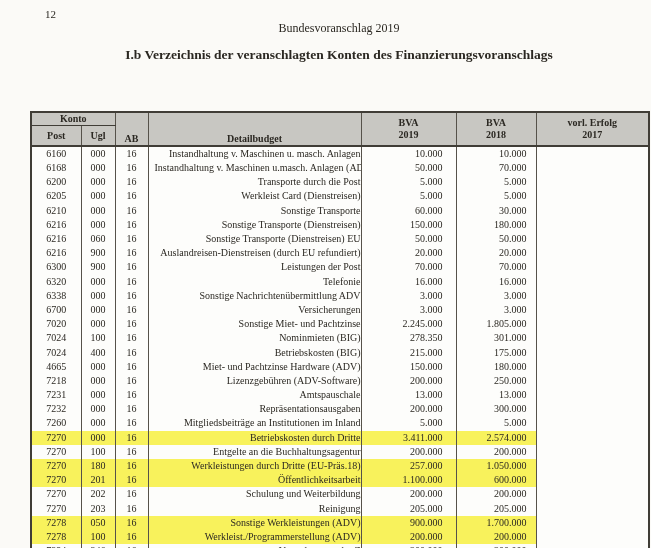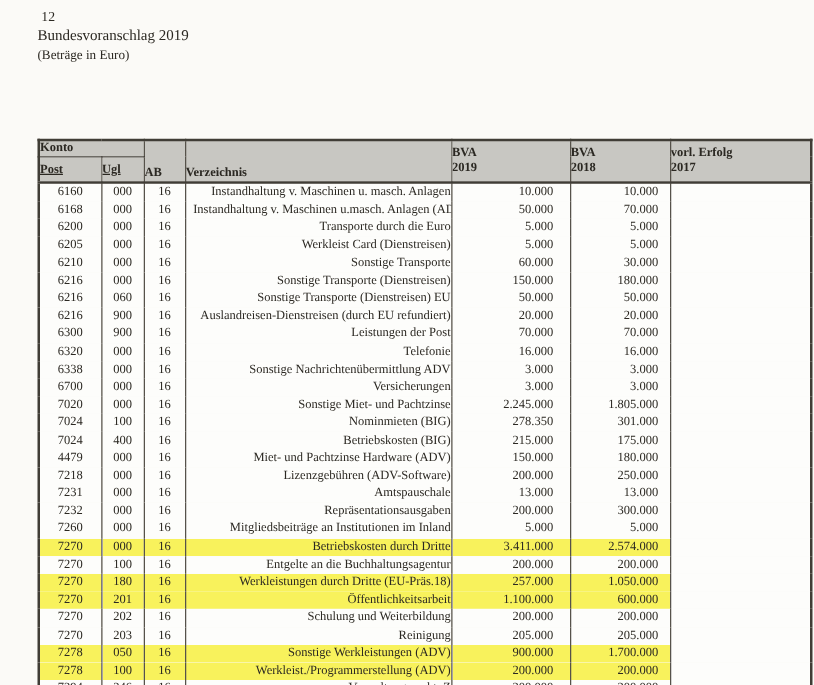--- a/index.html
+++ b/index.html
@@ -10,26 +10,26 @@
     width: 651px; height: 548px;
     position: relative;
     overflow: hidden;
     background: #fbfaf7;
     font-family: "Liberation Serif", serif;
     color: #2b2822;
     --hl: #f8f25c;
     --header-bg: #c8c7c2;
   }
   .pagenum {
-    position: absolute; left: 33px; top: 8px;
+    position: absolute; left: 45px; top: 8px;
     font-size: 11px;
   }
   .hdr {
     position: absolute; left: 30px; top: 21px; width: 618px;
-    text-align: left;
+    text-align: center;
   }
   .doc-title { font-size: 12px; }
   .main-title { font-weight: bold; font-size: 13.5px; margin-top: 11px; }
   .sub-title  { font-weight: bold; font-size: 13.5px; margin-top: 1px; }
   .betraege   { font-size: 10.5px; margin-top: 3px; }
 
   table.konten {
     position: absolute; left: 30px; top: 111px; width: 618px;
     border-collapse: collapse; table-layout: fixed;
     border: 2px solid #403d36;
@@ -46,25 +46,25 @@
     border-left: 1px solid #56524a;
     border-right: 1px solid #56524a;
     padding: 0;
     overflow: hidden;
     white-space: nowrap;
   }
   thead th {
     background: var(--header-bg);
     font-size: 10px;
     font-weight: bold;
-    text-align: left;
+    text-align: center;
   }
   thead { border-bottom: 2px solid #403d36; }
   th.konto   { border-bottom: 1px solid #403d36; height: 13px; }
-  th.sub     { height: 21px; text-decoration: underline; }
+  th.sub     { height: 21px; }
   th.tall    { vertical-align: bottom; padding-bottom: 1px; }
   th.twoline div { line-height: 12px; }
 
   tbody td {
     height: 14.2px;
     font-size: 10px;
     line-height: 14px;
     background: #fdfdfb;
   }
   td.c-post, td.c-ugl, td.c-ab { text-align: center; }
@@ -74,38 +74,38 @@
   td.c-v3  { text-align: right; padding-right: 9px; }
   td.hl    { background: var(--hl); }
 </style>
 </head>
 <body style="--hl: #f8f25c; --header-bg: #c8c7c2;">
 
 <div class="pagenum">12</div>
 
 <div class="hdr">
   <div class="doc-title">Bundesvoranschlag 2019</div>
-  <div class="betraege">(Beträge in Euro)</div>
+  <div class="main-title">I.b Verzeichnis der veranschlagten Konten des Finanzierungsvoranschlags</div>
 </div>
 
 <table class="konten">
   <colgroup>
     <col class="c1">
       <col class="c2">
       <col class="c3">
       <col class="c4">
       <col class="c5">
       <col class="c6">
       <col class="c7">
   </colgroup>
   <thead>
     <tr>
       <th class="konto" colspan="2">Konto</th>
       <th class="tall" rowspan="2">AB</th>
-      <th class="tall" rowspan="2">Verzeichnis</th>
+      <th class="tall" rowspan="2">Detailbudget</th>
       <th class="twoline" rowspan="2">
         <div>BVA</div>
         <div>2019</div>
       </th>
       <th class="twoline" rowspan="2">
         <div>BVA</div>
         <div>2018</div>
       </th>
       <th class="twoline" rowspan="2">
         <div>vorl. Erfolg</div>
@@ -133,21 +133,21 @@
     <td class="c-ab">16</td>
     <td class="c-bez">Instandhaltung v. Maschinen u.masch. Anlagen (ADV)</td>
     <td class="c-v1">50.000</td>
     <td class="c-v2">70.000</td>
     <td class="c-v3"></td>
   </tr>
       <tr>
     <td class="c-post">6200</td>
     <td class="c-ugl">000</td>
     <td class="c-ab">16</td>
-    <td class="c-bez">Transporte durch die Euro</td>
+    <td class="c-bez">Transporte durch die Post</td>
     <td class="c-v1">5.000</td>
     <td class="c-v2">5.000</td>
     <td class="c-v3"></td>
   </tr>
       <tr>
     <td class="c-post">6205</td>
     <td class="c-ugl">000</td>
     <td class="c-ab">16</td>
     <td class="c-bez">Werkleist Card (Dienstreisen)</td>
     <td class="c-v1">5.000</td>
@@ -247,21 +247,21 @@
       <tr>
     <td class="c-post">7024</td>
     <td class="c-ugl">400</td>
     <td class="c-ab">16</td>
     <td class="c-bez">Betriebskosten (BIG)</td>
     <td class="c-v1">215.000</td>
     <td class="c-v2">175.000</td>
     <td class="c-v3"></td>
   </tr>
       <tr>
-    <td class="c-post">4479</td>
+    <td class="c-post">4665</td>
     <td class="c-ugl">000</td>
     <td class="c-ab">16</td>
     <td class="c-bez">Miet- und Pachtzinse Hardware (ADV)</td>
     <td class="c-v1">150.000</td>
     <td class="c-v2">180.000</td>
     <td class="c-v3"></td>
   </tr>
       <tr>
     <td class="c-post">7218</td>
     <td class="c-ugl">000</td>

